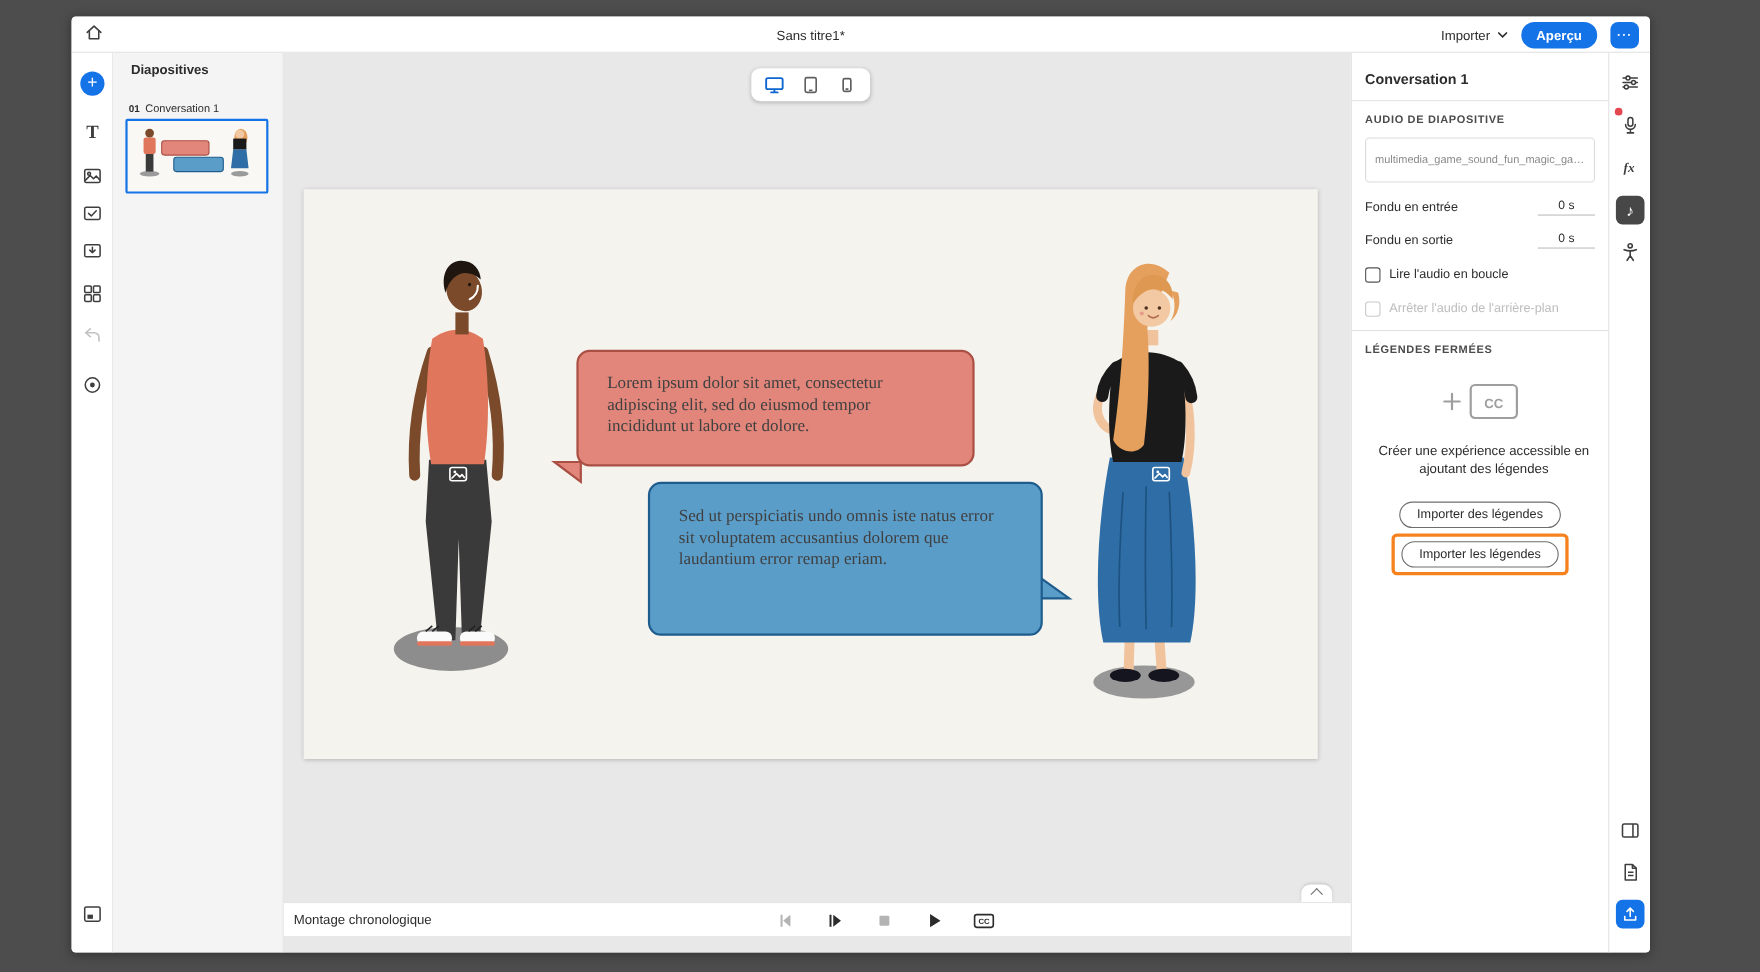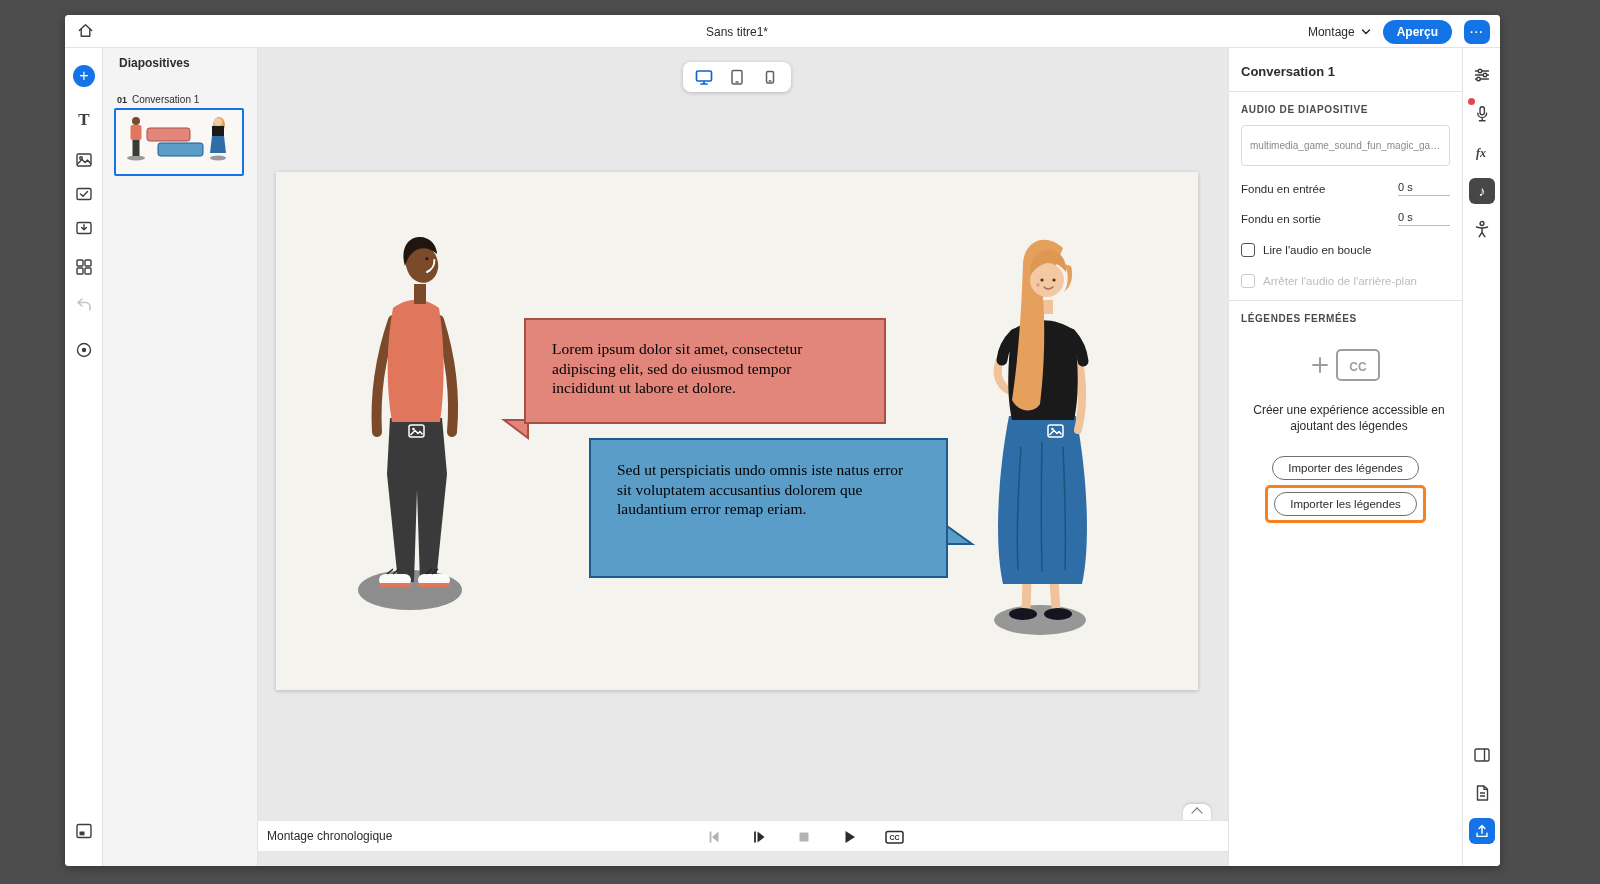--- a/index.html
+++ b/index.html
@@ -31,37 +31,37 @@
   .slide-label{position:absolute;left:14px;top:46px;display:flex;gap:5px;align-items:baseline}
   .slide-num{font-size:9px;font-weight:700;color:#2c2c2c}
   .slide-name{font-size:10px;color:#2c2c2c}
   .thumb{position:absolute;left:11px;top:60px;width:130px;height:68px;background:#faf8f5;border:2px solid #1473e6;border-radius:2px;cursor:pointer}
   
   .devtoggle{position:absolute;left:479px;top:14px;transform:translateX(-50%);height:30px;background:#fff;border-radius:8px;box-shadow:0 1px 4px rgba(0,0,0,.2);display:flex;align-items:center;gap:13px;padding:0 11px;z-index:3}
   .devtoggle .dev{cursor:pointer;display:flex}
   
   .canvas{position:absolute;left:18px;top:124px;width:922px;height:518px;background:#f5f3ee;box-shadow:0 1px 4px rgba(0,0,0,.22)}
   .canvas svg.scene{position:absolute;left:0;top:0}
-  .bubble{position:absolute;border-radius:0;font-family:"Liberation Serif","DejaVu Serif",serif;font-size:15.5px;line-height:19.5px;color:#000000}
+  .bubble{position:absolute;border-radius:12px;font-family:"Liberation Serif","DejaVu Serif",serif;font-size:15.5px;line-height:19.5px;color:#404040}
   .bubble-red{left:248px;top:146px;width:362px;height:106px;background:#e2857a;border:2px solid #aa4f44;padding:19px 20px 0 26px}
   .bubble-blue{left:313px;top:266px;width:359px;height:140px;background:#5b9dc9;border:2px solid #1d5c8c;padding:20px 20px 0 26px}
   
   .timeline{position:absolute;left:0;top:772px;width:970px;height:32px;background:#fff;border-top:1px solid #e5e5e5;border-bottom:1px solid #e5e5e5;display:flex;align-items:center}
   .tl-label{margin-left:9px;font-size:12px;color:#2c2c2c}
   .tl-controls{position:absolute;left:446px;top:0;height:32px;display:flex;align-items:center;gap:25px}
   .tl-controls>div{cursor:pointer;display:flex}
   .tl-collapse{position:absolute;left:925px;top:756px;width:28px;height:16px;background:#fff;border-radius:8px 8px 0 0;box-shadow:0 -1px 3px rgba(0,0,0,.15);display:flex;align-items:flex-end;justify-content:center;cursor:pointer;padding-bottom:3px}
   
   .p-title{font-size:13px;font-weight:700;margin-top:4px}
   .p-div{height:1px;background:#e3e3e3;margin:12px -12px}
   .p-sec{font-size:10px;font-weight:700;color:#4b4b4b;letter-spacing:.6px;margin-top:2px}
   .audio-box{margin-top:10px;height:41px;border:1px solid #dadada;border-radius:4px;background:#fff;display:flex;align-items:center;justify-content:center;padding:0 8px;cursor:pointer}
   .audio-file{font-size:10px;color:#8a8a8a;white-space:nowrap;overflow:hidden;text-overflow:ellipsis;max-width:194px}
   .fade-row{display:flex;align-items:center;justify-content:space-between;margin-top:15px}
-  .fade-val{width:52px;border-bottom:1px solid #bdbdbd;text-align:left;font-size:11px;padding-bottom:2px;cursor:text}
+  .fade-val{width:52px;border-bottom:1px solid #bdbdbd;text-align:center;font-size:11px;padding-bottom:2px;cursor:text}
   .chk-row{display:flex;align-items:center;gap:8px;margin-top:17px;cursor:pointer}
   .chk{width:14px;height:14px;border:1.6px solid #545454;border-radius:3px;background:#fff;flex:none}
   .chk-row.disabled{cursor:default}
   .chk-row.disabled .chk{border-color:#cacaca}
   .chk-row.disabled span{color:#bdbdbd}
   .cc-art{display:flex;justify-content:center;margin-top:18px}
   .cap-desc{margin-top:12px;text-align:center;font-size:12px;line-height:16px;color:#2c2c2c;width:216px;margin-left:auto;margin-right:auto}
   .cap-btn-wrap{display:flex;justify-content:center;margin-top:22px}
   .pill-btn{border:1.5px solid #6e6e6e;border-radius:15px;background:transparent;color:#2c2c2c;font-size:11.5px;font-family:"Liberation Sans",sans-serif;padding:5px 15px;cursor:pointer;white-space:nowrap}
   .hl-orange{display:flex;justify-content:center;margin-top:5px}
@@ -81,21 +81,21 @@
     <div class="topbar">
       <div class="home-btn">
         <span><svg width="19" height="19" viewBox="0 0 20 20" fill="none" stroke="#3e3e3e" stroke-width="1.5" stroke-linecap="round" stroke-linejoin="round">
               <path d="M3.5 10 L10 4 L16.5 10"></path>
               <path d="M5.5 8.5 V16 H14.5 V8.5"></path>
             </svg></span>
       </div>
       <div class="doc-title">Sans titre1*</div>
       <div class="topbar-right">
         <div class="fit-dd">
-          <span>Montage</span>
+          <span>Importer</span>
           <span><svg width="10" height="8" viewBox="0 0 10 8" fill="none" stroke="#2c2c2c" stroke-width="1.5" stroke-linecap="round">
                 <path d="M1.5 2 L5 5.5 L8.5 2"></path>
               </svg></span>
         </div>
         <div class="btn-preview">
             <span>Aperçu</span>
           </div>
         <div class="btn-more">
             <span>···</span>
           </div>

